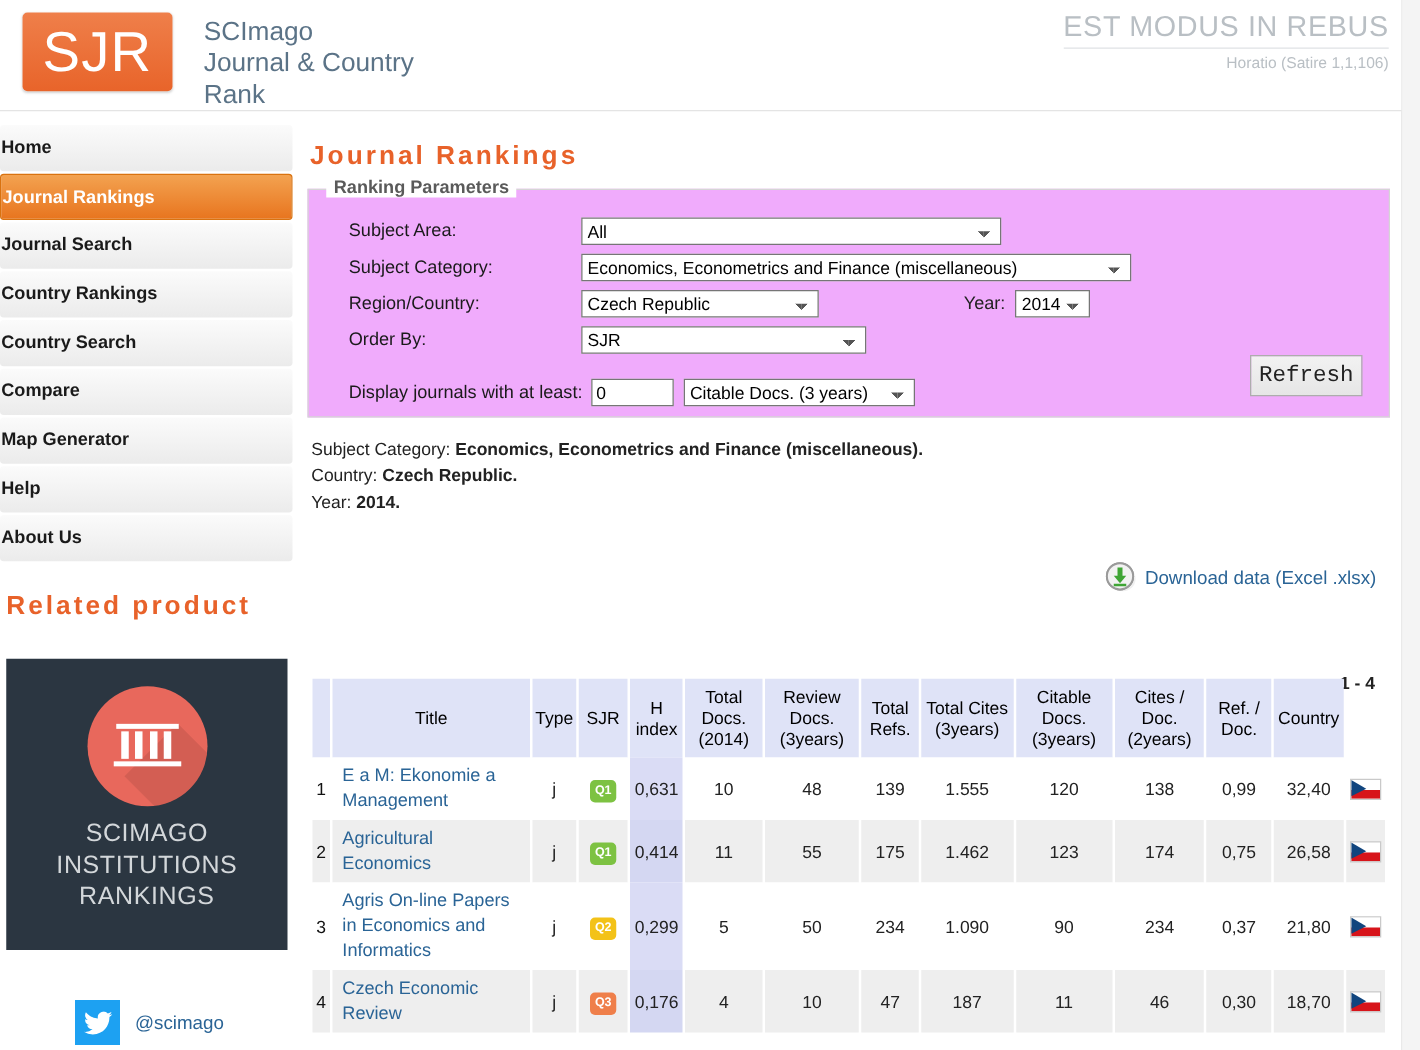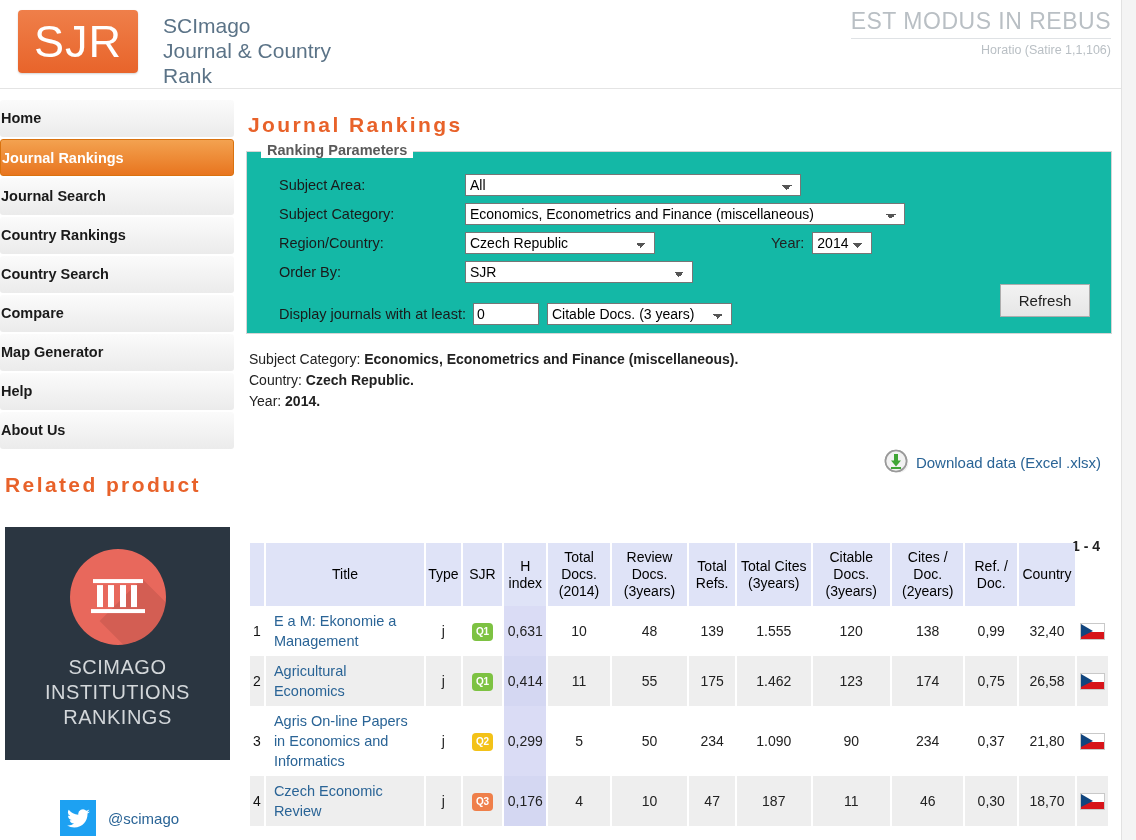--- a/index.html
+++ b/index.html
@@ -103,21 +103,21 @@
   #page-title{
     color:#e8622a;font-size:21px;font-weight:bold;letter-spacing:2.4px;
     margin:13px 0 14px 2px;
   }
   
   #params{
     position:relative;
     border:1px solid #d5d5d5;
     padding:18px 16px 16px 16px;
     margin:0;
-    background:#14b8a6;
+    background:#f0abfc;
     height:183px;
     box-sizing:border-box;
   }
   #params-legend{
     position:absolute;left:14px;top:-10px;background:#fff;
     padding:0 6px;color:#5a5a5a;font-size:14.5px;font-weight:bold;
   }
   .prow{display:flex;align-items:center;height:29px;}
   .plabel{width:202px;font-size:14.5px;color:#1a1a1a;padding-left:16px;box-sizing:border-box;}
   .sel{
@@ -149,21 +149,21 @@
   #num-input{
     width:66px;height:22px;border:1px solid #767676;background:#fff;
     font-family:"Liberation Sans", sans-serif;font-size:14px;color:#000;
     padding:0 3px;box-sizing:border-box;border-radius:0;
   }
   #refresh-btn{
     position:absolute;right:21px;bottom:16px;
     width:90px;height:33px;
     background:linear-gradient(180deg,#f2f2f2 0%,#e6e6e6 100%);
     border:1px solid #adadad;
-    font-family:Liberation Sans, sans-serif;font-size:15px;color:#222;
+    font-family:Liberation Mono, monospace;font-size:18px;color:#222;
     cursor:pointer;border-radius:0;
   }
 
   
   #summary{margin-top:15px;padding-left:3px;line-height:21px;font-size:14px;}
   #summary b{font-weight:bold;}
 
   
   #download-row{position:absolute;right:11px;top:349px;display:flex;align-items:center;}
   #download-link{color:#2a6496;font-size:15px;margin-left:6px;}

